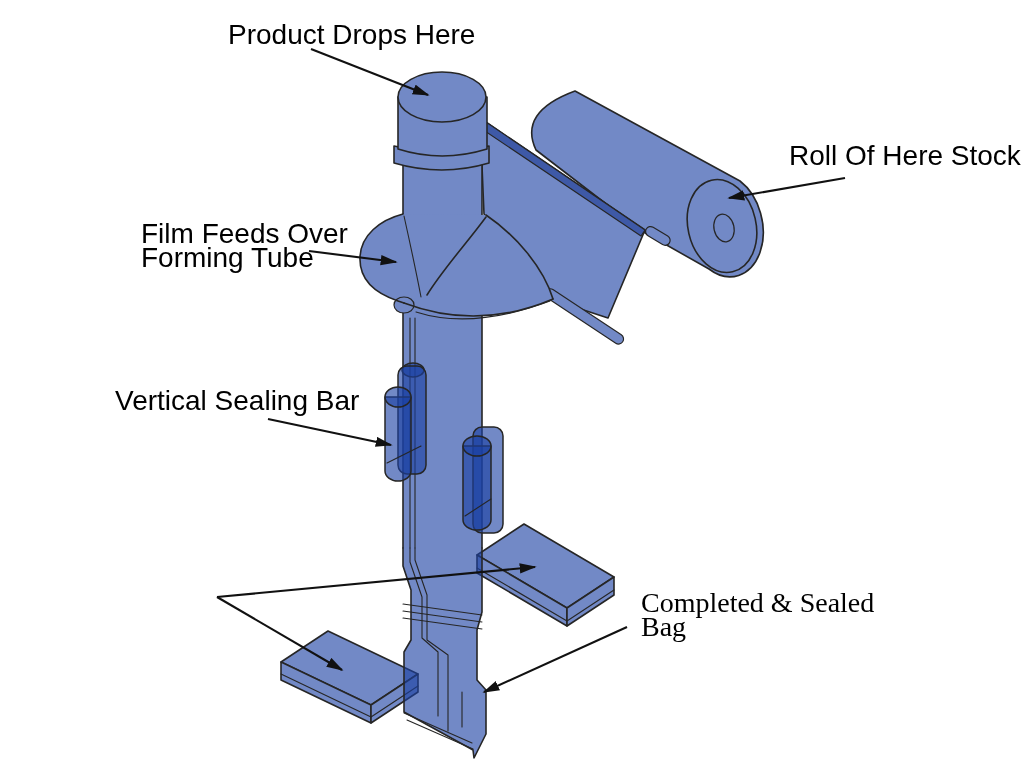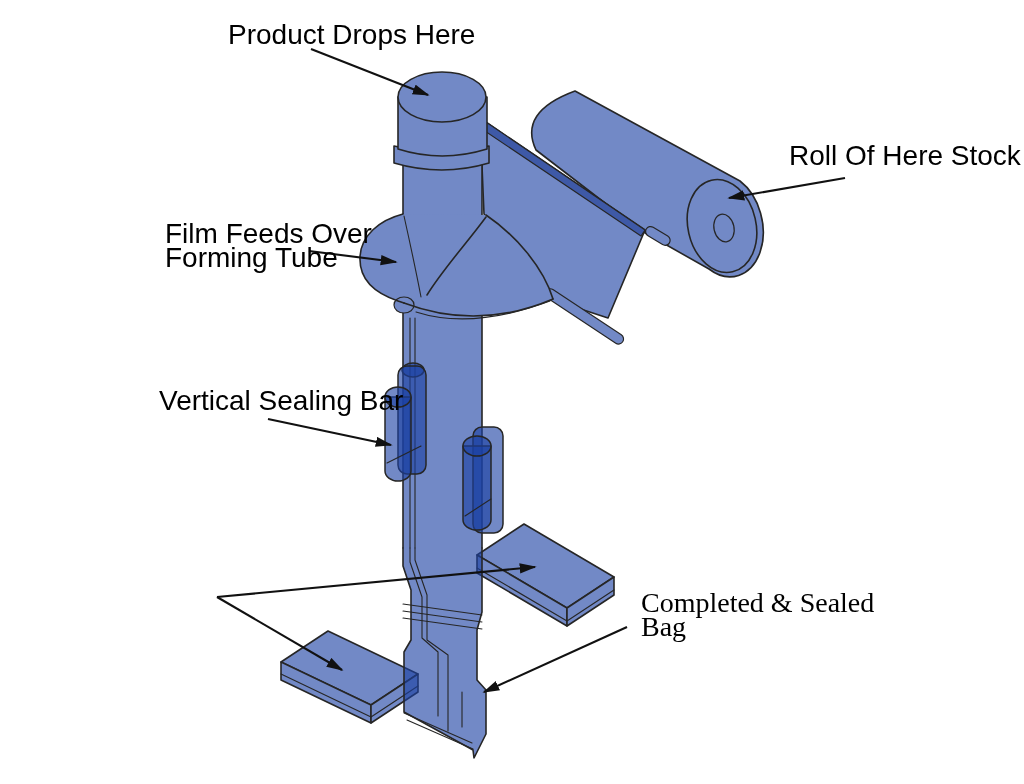--- a/index.html
+++ b/index.html
@@ -14,22 +14,22 @@
   .lbl{
     position:absolute;
     font-size:28px;
     line-height:24px;
     color:var(--text,#000);
     white-space:nowrap;
     letter-spacing:0;
   }
   .lbl-product{left:228px;top:23px;}
   .lbl-roll{left:789px;top:144px;}
-  .lbl-filmfeeds{left:141px;top:222px;margin-left:24px;}
-  .lbl-vbar{left:115px;top:389px;margin-left:44px;}
+  .lbl-filmfeeds{left:141px;top:222px;}
+  .lbl-vbar{left:115px;top:389px;}
   .lbl-jars{left:17px;top:556px;}
   .lbl-bag{left:641px;top:591px;font-family:Liberation Serif, serif;}
 
   .shape{fill:var(--machine-fill,#7289c6);stroke:var(--outline,#262626);stroke-width:1.6;stroke-linejoin:round;}
   .shape-thin{fill:var(--machine-fill,#7289c6);stroke:var(--outline,#262626);stroke-width:1.2;stroke-linejoin:round;}
   .dark{fill:var(--machine-fill-dark,#3e59a7);stroke:var(--outline,#262626);stroke-width:1.1;stroke-linejoin:round;}
   .overlay{fill:var(--machine-overlay,rgba(28,65,163,0.62));stroke:var(--outline,#262626);stroke-width:1.5;stroke-linejoin:round;}
   .fillonly{fill:var(--machine-fill,#7289c6);stroke:none;}
   .overlayfill{fill:var(--machine-overlay,rgba(28,65,163,0.62));stroke:none;}
   .edge{fill:none;stroke:var(--outline,#262626);stroke-width:1.6;stroke-linejoin:round;stroke-linecap:round;}

